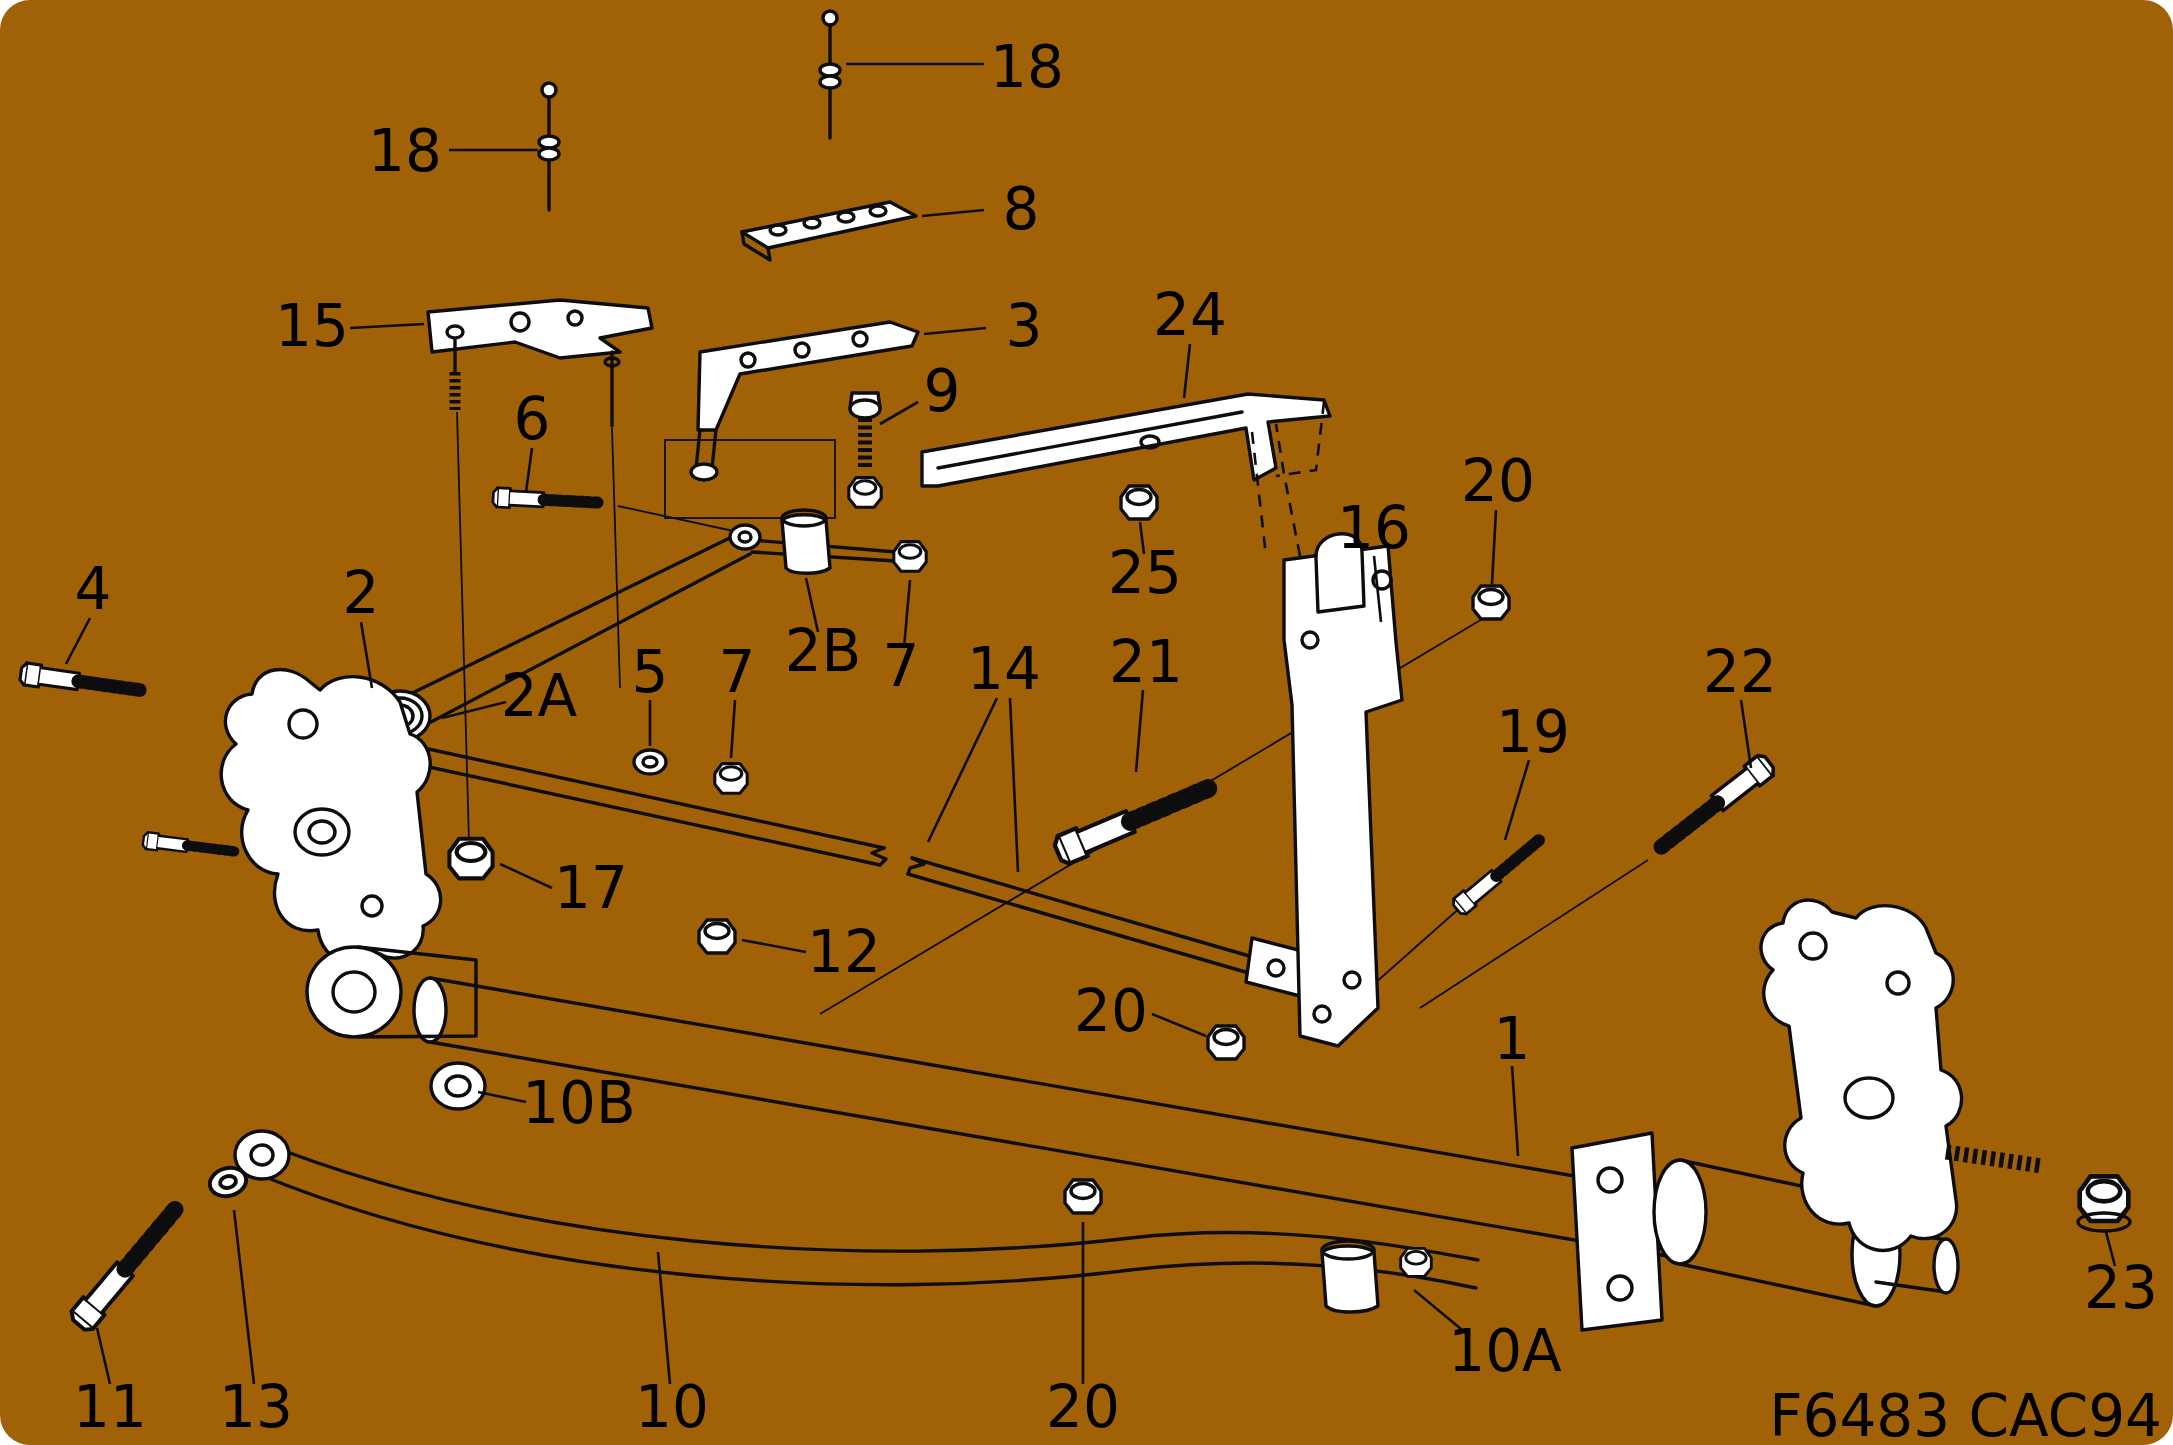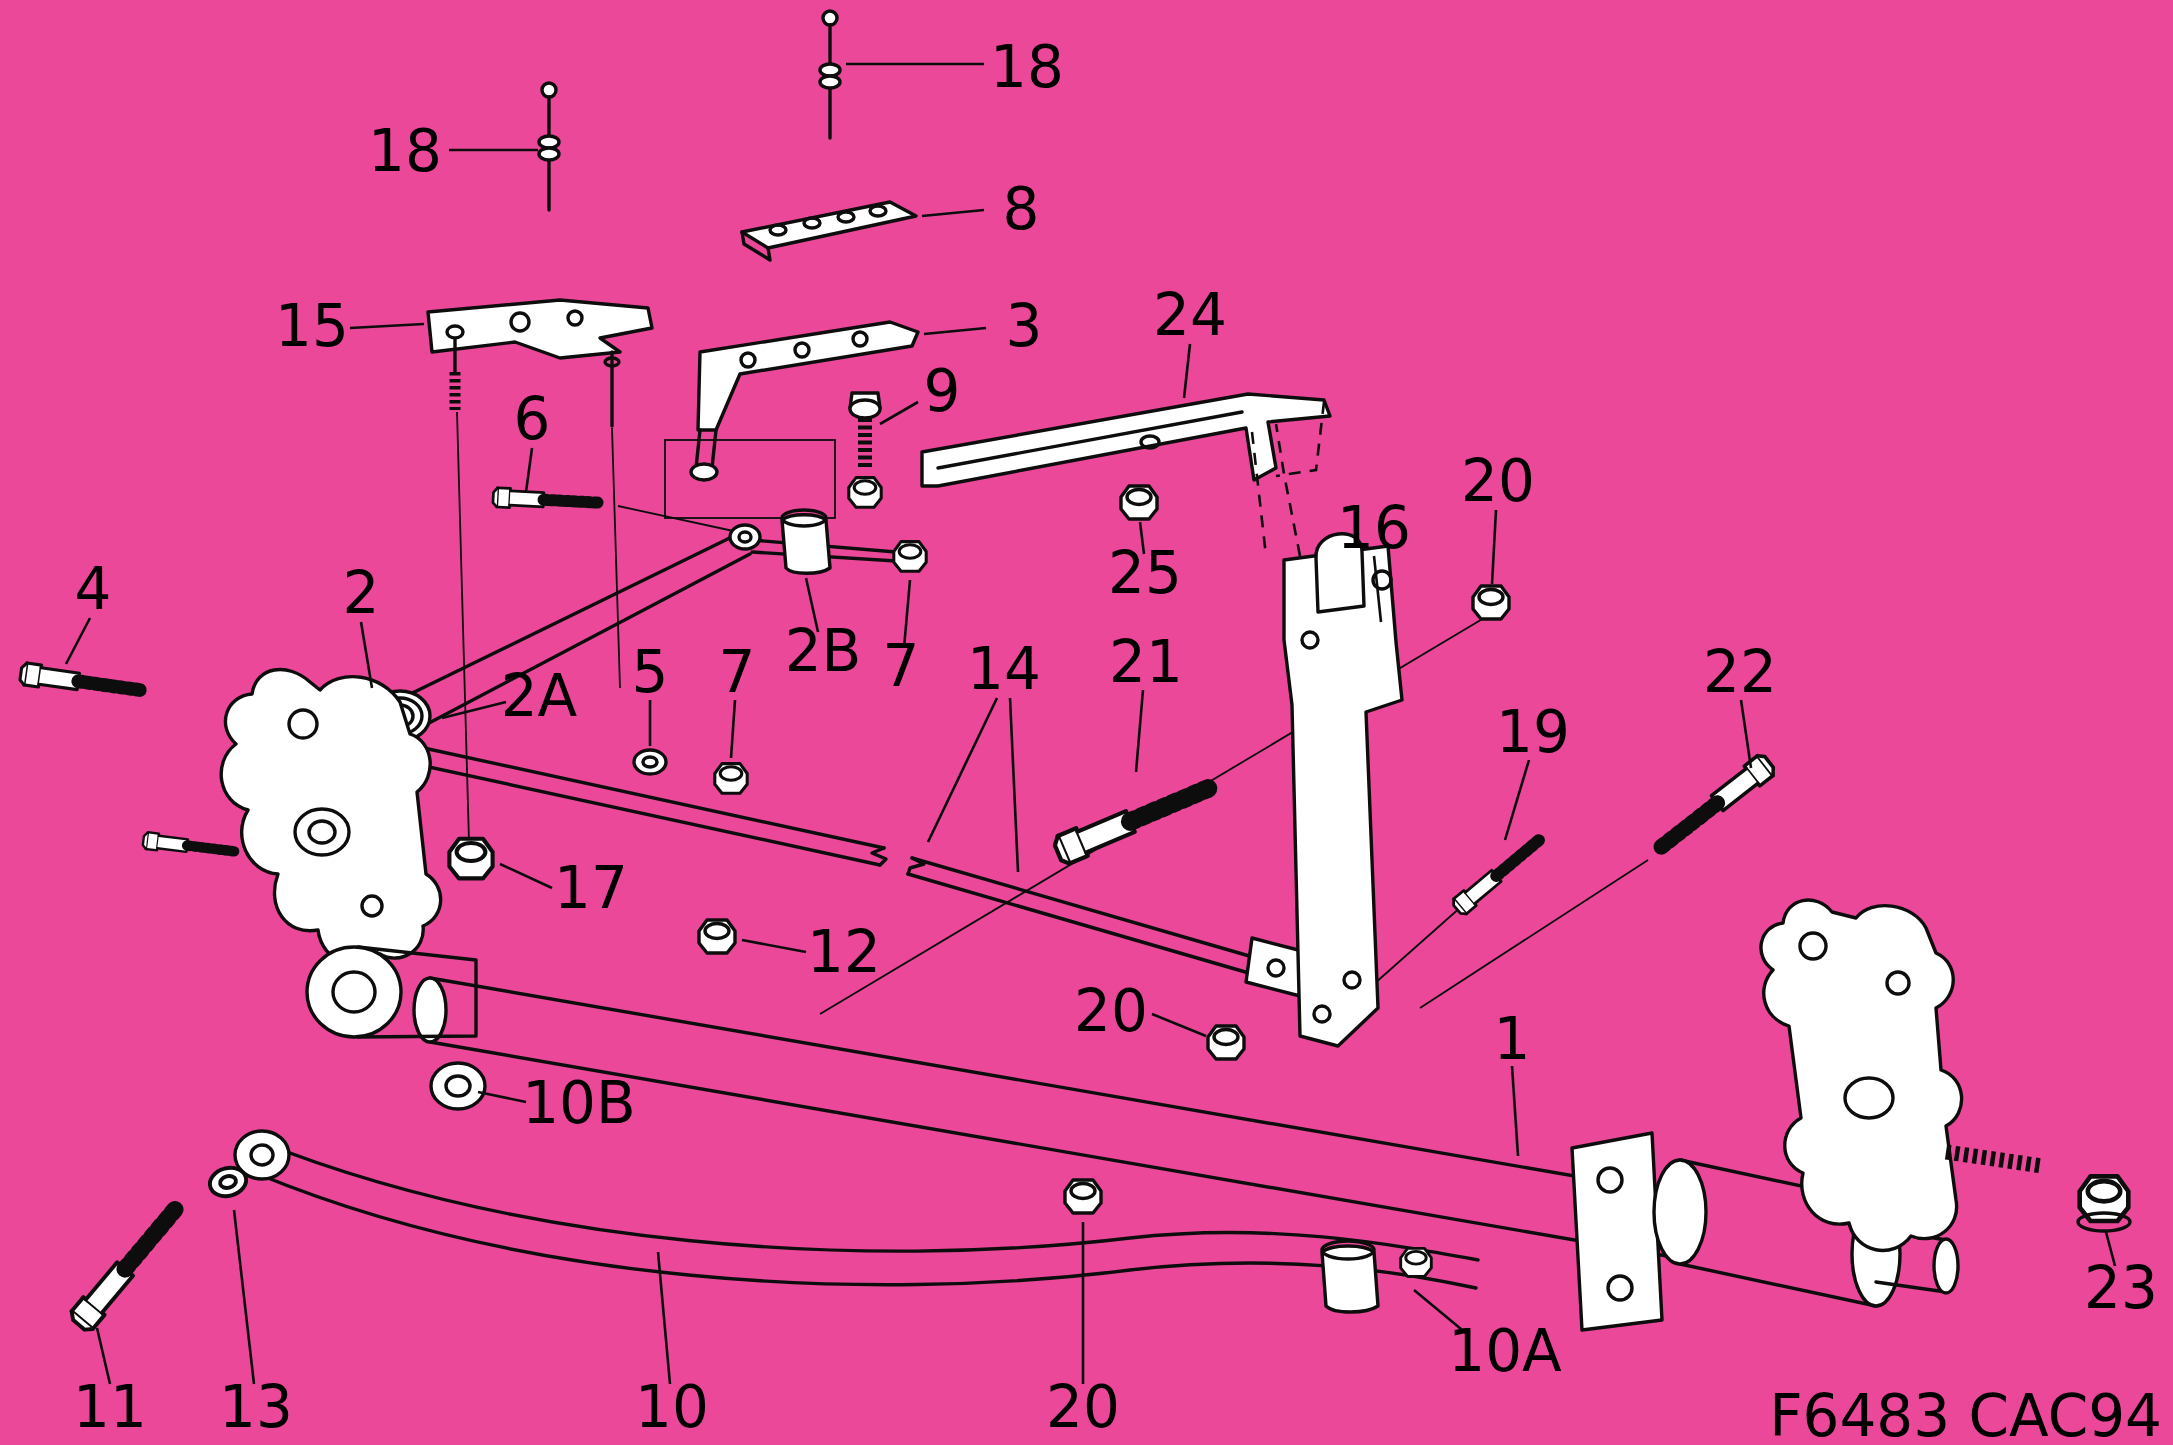--- a/index.html
+++ b/index.html
@@ -1,16 +1,16 @@
 <!DOCTYPE html>
 <html><head>
 <meta charset="utf-8">
 <style>
   html,body { margin:0; padding:0; background:#ffffff; }
-  .stage { position:relative; width:2173px; height:1445px; background:#ec4899; overflow:hidden; }
+  .stage { position:relative; width:2173px; height:1445px; background:#a16207; overflow:hidden;border-radius:30px; }
   svg { display:block; }
   .p   { stroke:#0d0d0d; stroke-width:3.4; fill:none; stroke-linecap:round; stroke-linejoin:round; }
   .pw  { stroke:#0d0d0d; stroke-width:3.4; fill:#ffffff; stroke-linecap:round; stroke-linejoin:round; }
   .thin{ stroke:#0d0d0d; stroke-width:1.8; fill:none; }
   .lead{ stroke:#0d0d0d; stroke-width:2.6; fill:none; }
   .dash{ stroke:#0d0d0d; stroke-width:2.6; fill:none; stroke-dasharray:12 9; }
   .callout { font-family:"DejaVu Sans","Liberation Sans",sans-serif; font-size:58px; fill:#000000; }
 </style>
 </head>
 <body>

